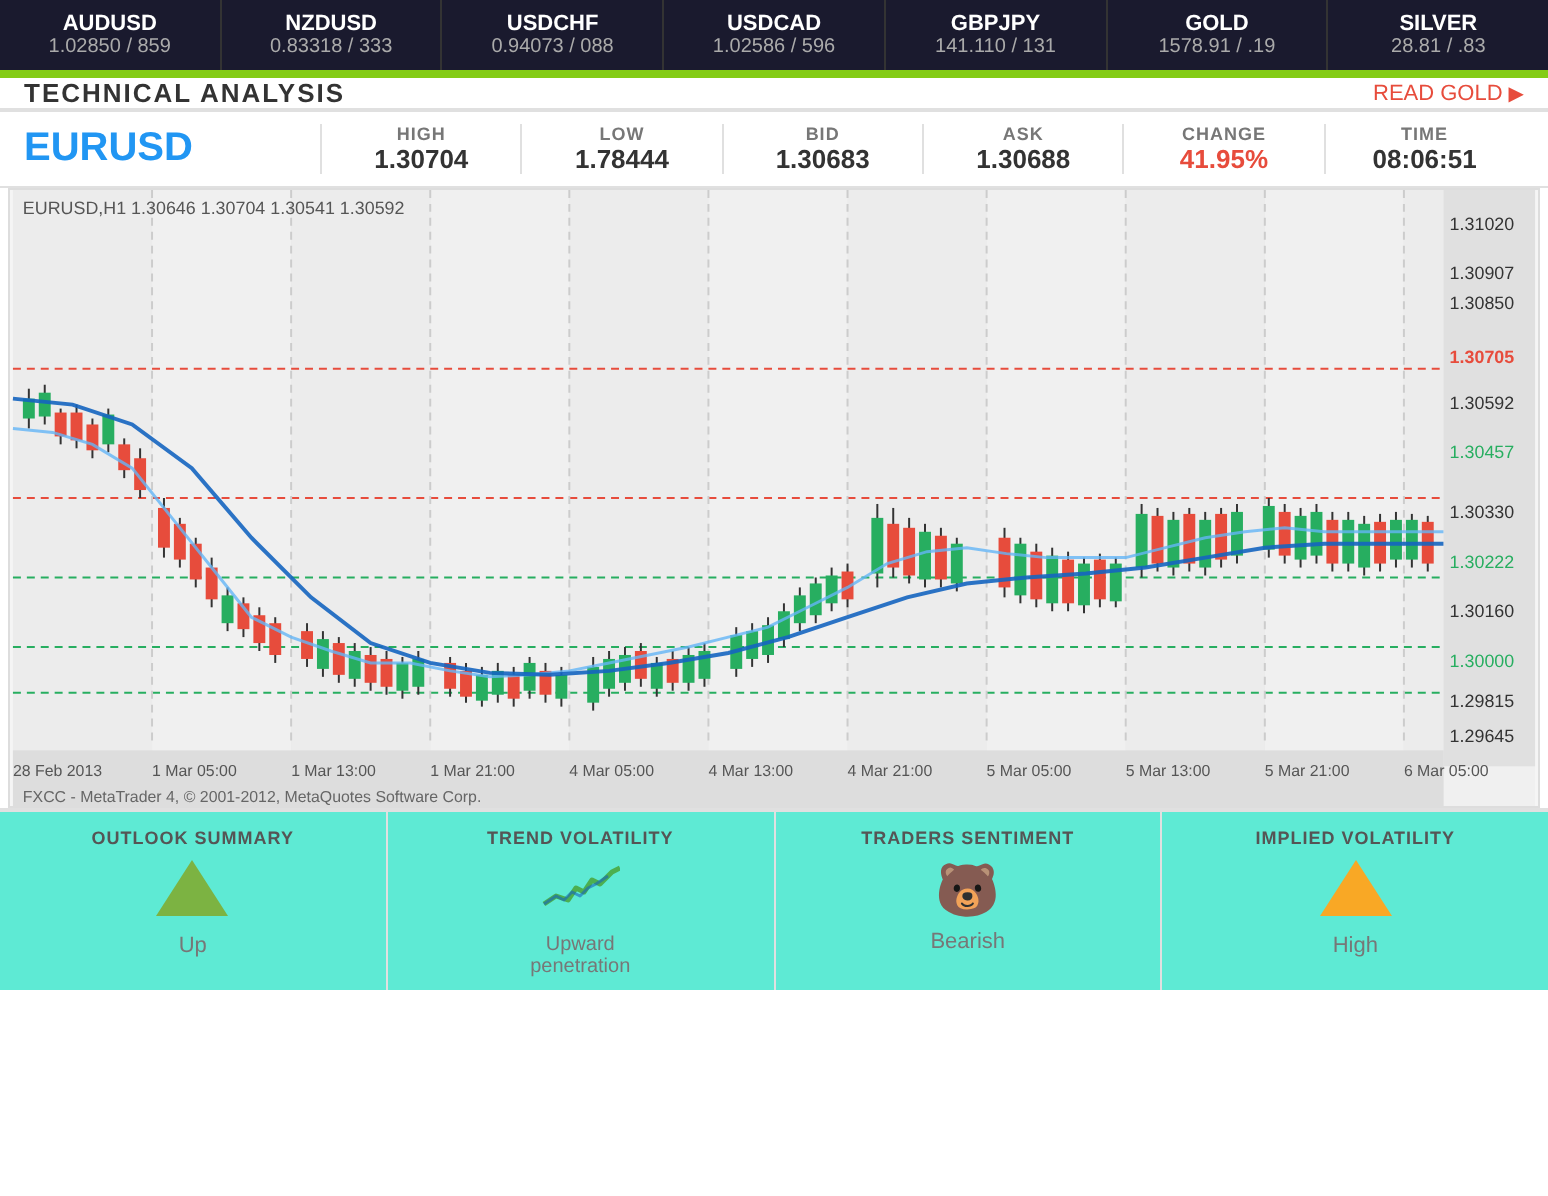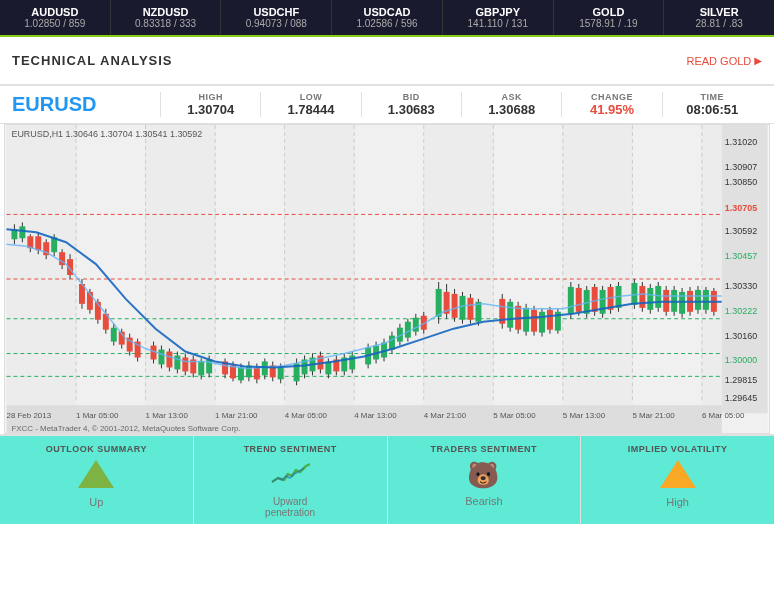--- a/index.html
+++ b/index.html
@@ -2,21 +2,21 @@
 <html><head>
   <meta charset="utf-8">
   <style>
     * { margin: 0; padding: 0; box-sizing: border-box; }
     body { font-family: Arial, sans-serif; background: #fff; width: 774px; height: 598px; overflow: hidden; }
 
     
     .currency-bar {
       display: flex;
       background: #1a1a2e;
-      border-bottom: 2px solid #84cc16;
+      border-bottom: 4px solid #84cc16;
     }
     .currency-item {
       flex: 1;
       text-align: center;
       padding: 6px 4px;
       border-right: 1px solid #333;
       cursor: pointer;
     }
     .currency-item:last-child { border-right: none; }
     .currency-name {
@@ -30,21 +30,21 @@
       color: #aaa;
       font-size: 10px;
       margin-top: 0;
     }
 
     
     .ta-header {
       display: flex;
       justify-content: space-between;
       align-items: center;
-      padding: 16px 12px;
+      padding: 0 12px;
       border-bottom: 2px solid #e0e0e0;
     }
     .ta-title {
       font-size: 13px;
       font-weight: bold;
       color: #333;
       letter-spacing: 1px;
     }
     .read-more {
       font-size: 11px;
@@ -489,21 +489,21 @@
 
   <div class="indicator-item">
     <span class="indicator-label">OUTLOOK SUMMARY</span>
     <span class="indicator-icon">
       <span class="arrow-up"></span>
     </span>
     <span class="indicator-value">Up</span>
   </div>
 
   <div class="indicator-item">
-    <span class="indicator-label">TREND SENTIMENT</span>
+    <span class="indicator-label">TREND VOLATILITY</span>
     <span class="indicator-icon">
       <svg class="trend-icon" viewBox="0 0 40 28" xmlns="http://www.w3.org/2000/svg">
         <polyline points="2,22 8,18 14,20 18,14 22,16 26,10 30,12 36,6 40,4" fill="none" stroke="#4caf50" stroke-width="2.5" stroke-linejoin="round"></polyline>
         <polyline points="2,22 8,18 12,20 16,16 20,18 24,14 28,12 34,8" fill="none" stroke="#1565c0" stroke-width="1.5" stroke-linejoin="round" opacity="0.6"></polyline>
       </svg>
     </span>
     <span class="indicator-value" style="white-space: pre-line; font-size:10px;">Upward
 penetration</span>
   </div>
 

